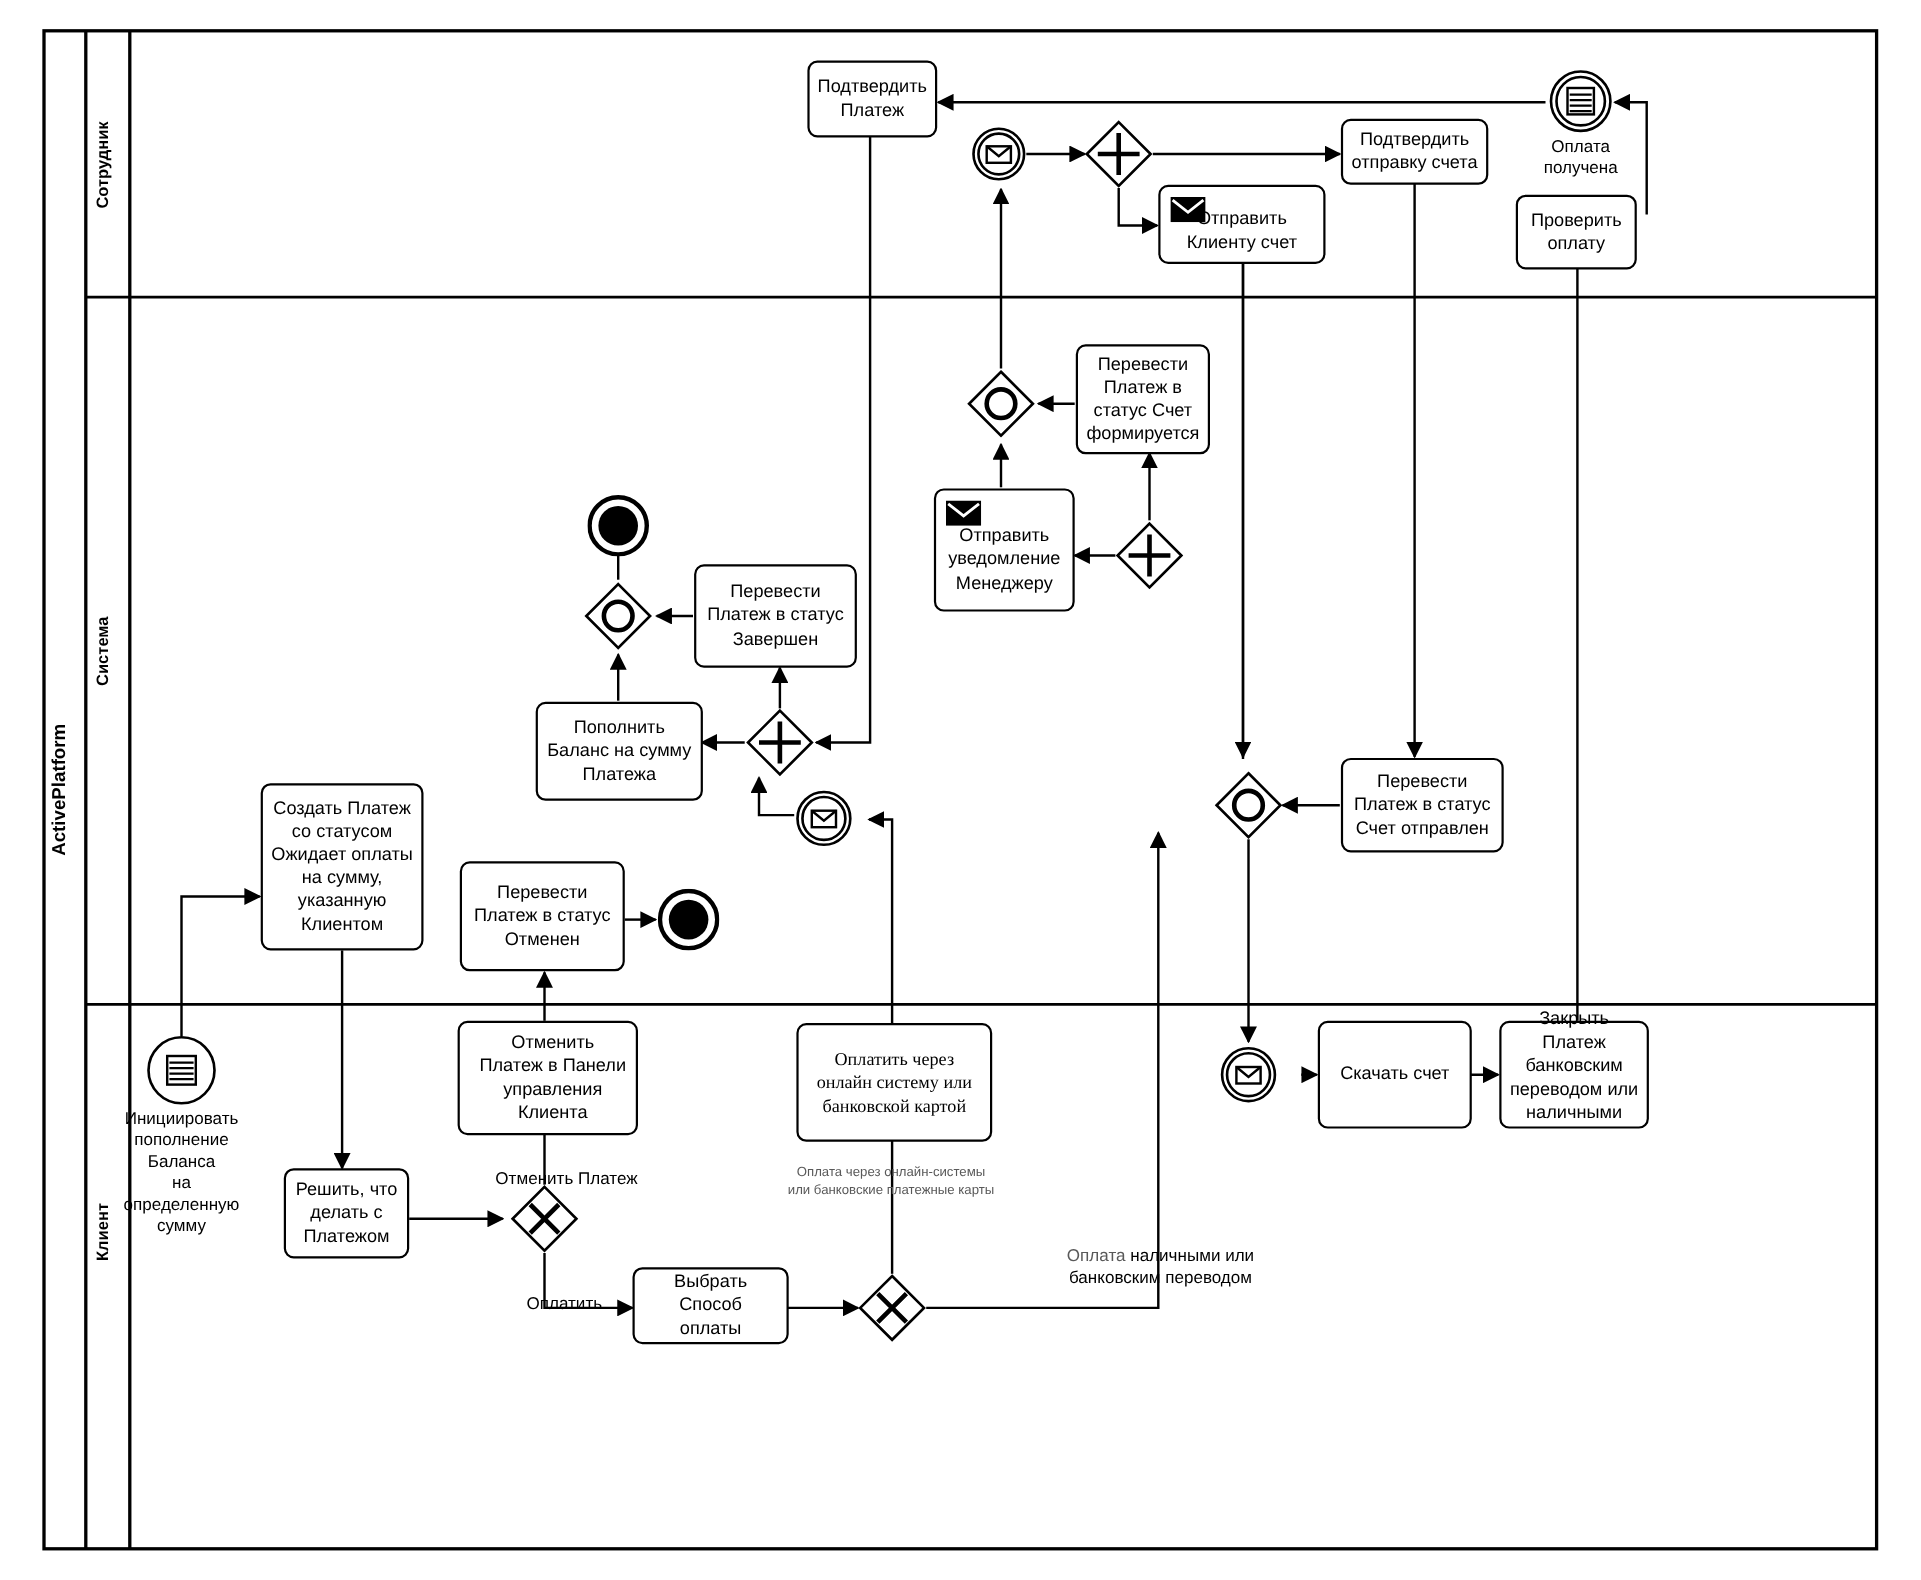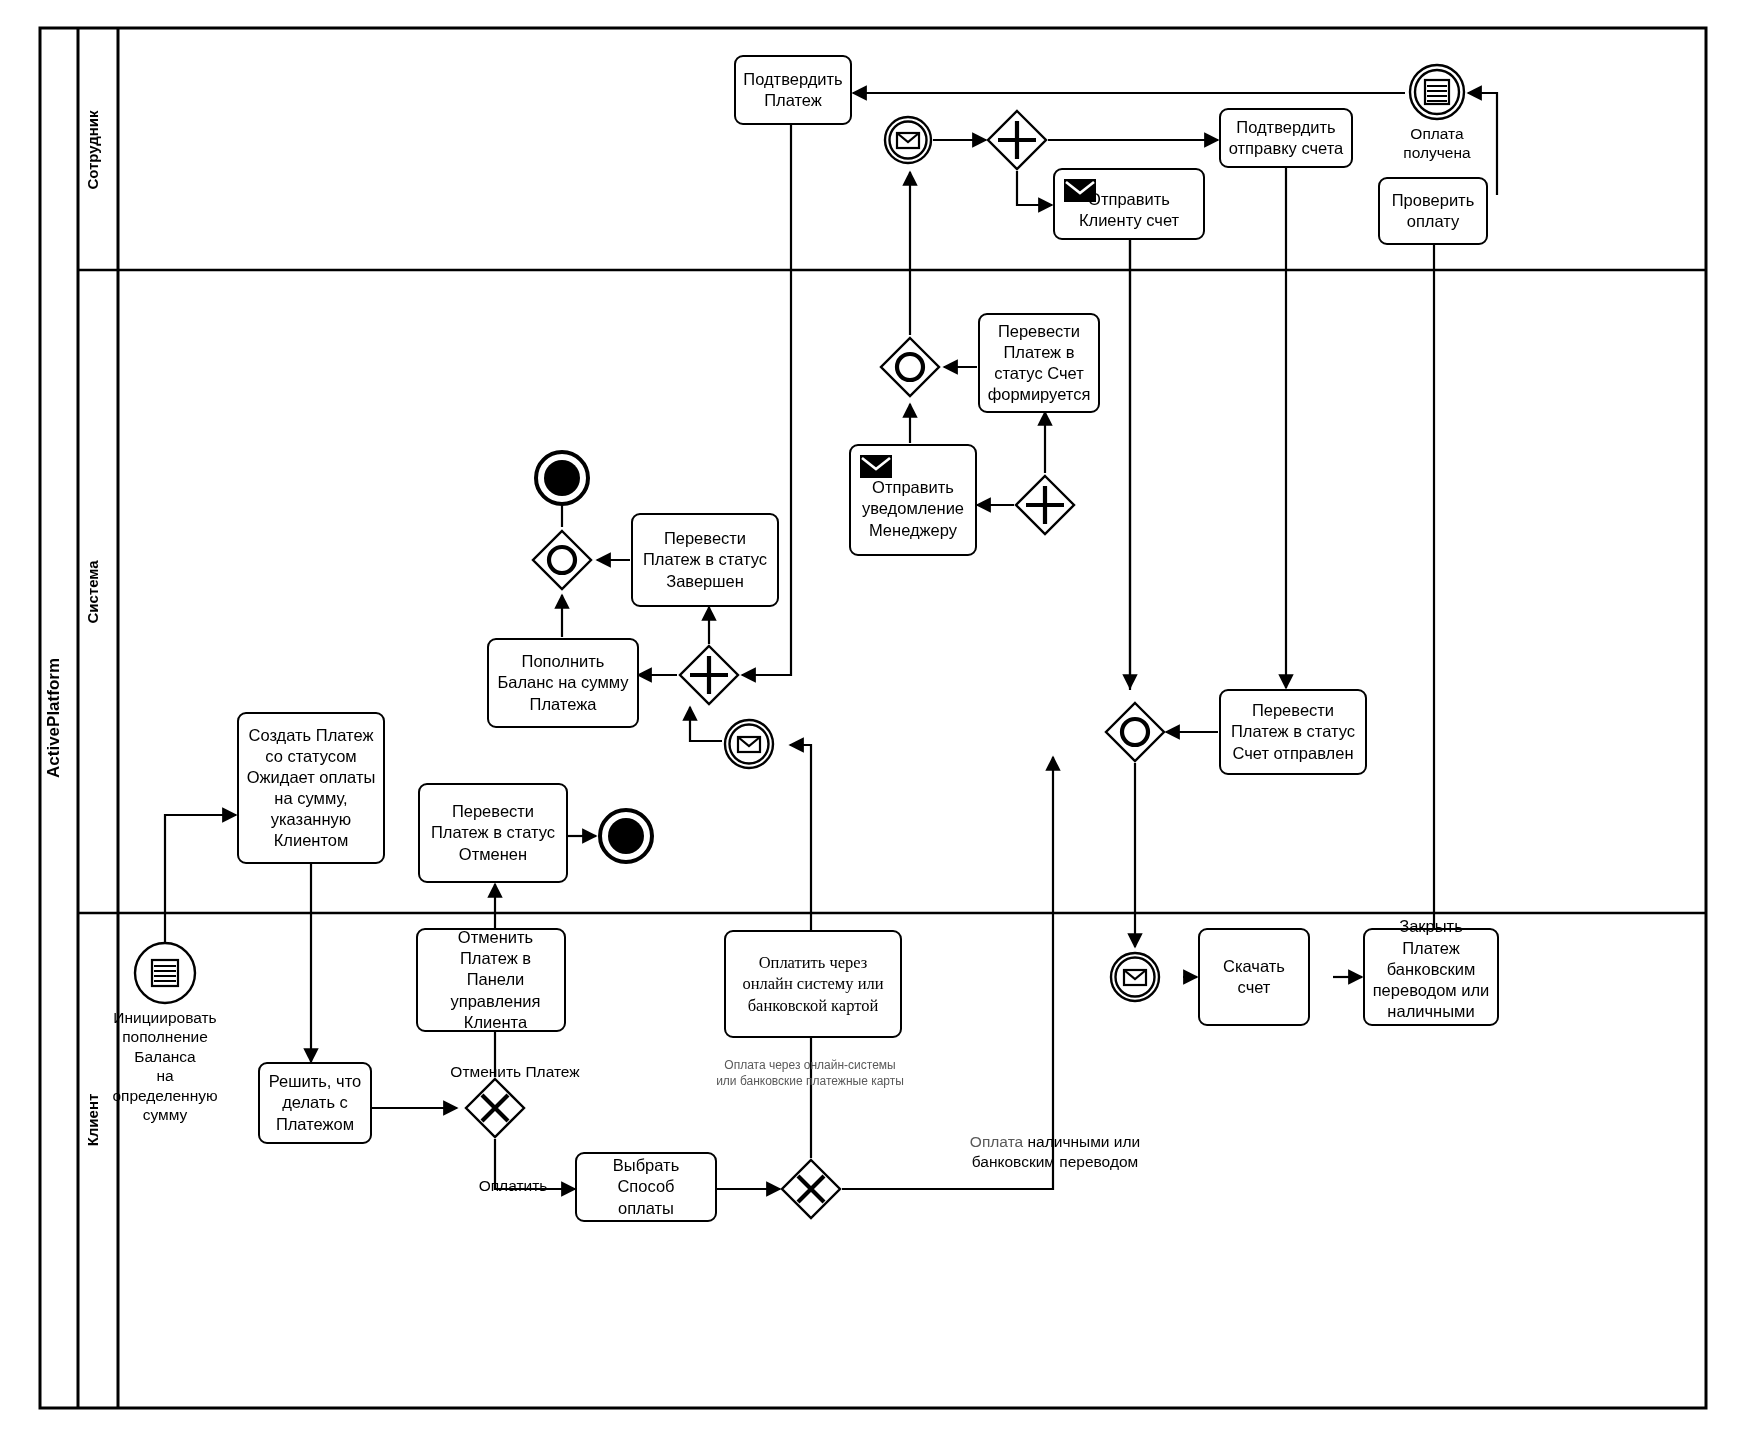--- a/index.html
+++ b/index.html
@@ -224,37 +224,37 @@
   </div>
 
   <div class="task" style="left:237px;top:712px;width:148px;height:152px;">
     <span class="tasktext">Создать Платеж<br>со статусом<br>Ожидает оплаты<br>на сумму,<br>указанную<br>Клиентом</span>
   </div>
 
   <div class="task" style="left:418px;top:783px;width:150px;height:100px;">
     <span class="tasktext">Перевести<br>Платеж в статус<br>Отменен</span>
   </div>
 
-  <div class="task" style="left:416px;top:928px;width:150px;height:104px;padding-left:14px;">
+  <div class="task" style="left:416px;top:928px;width:164px;height:104px;padding-left:14px;">
     <span class="tasktext">Отменить<br>Платеж в Панели<br>управления<br>Клиента</span>
   </div>
 
   <div class="task" style="left:258px;top:1062px;width:114px;height:82px;">
     <span class="tasktext">Решить, что<br>делать с<br>Платежом</span>
   </div>
 
   <div class="task" style="left:575px;top:1152px;width:142px;height:70px;">
     <span class="tasktext">Выбрать Способ<br>оплаты</span>
   </div>
 
   <div class="task" style="left:724px;top:930px;width:178px;height:108px;font-family:Liberation Serif, serif;">
     <span class="tasktext">Оплатить через<br>онлайн систему или<br>банковской картой</span>
   </div>
 
-  <div class="task" style="left:1198px;top:928px;width:112px;height:98px;">
+  <div class="task" style="left:1198px;top:928px;width:140px;height:98px;">
     <span class="tasktext">Скачать счет</span>
   </div>
 
   <div class="task" style="left:1363px;top:928px;width:136px;height:98px;align-items:flex-end;">
     <span class="tasktext">Закрыть Платеж<br>банковским<br>переводом или<br>наличными</span>
   </div>
 
   <div class="gateway" style="left:986px;top:109px;">
     <svg viewBox="0 0 62 62" width="62" height="62">
       <polygon points="31,2 60,31 31,60 2,31" fill="#fff" stroke="#000" stroke-width="2.4"></polygon>

